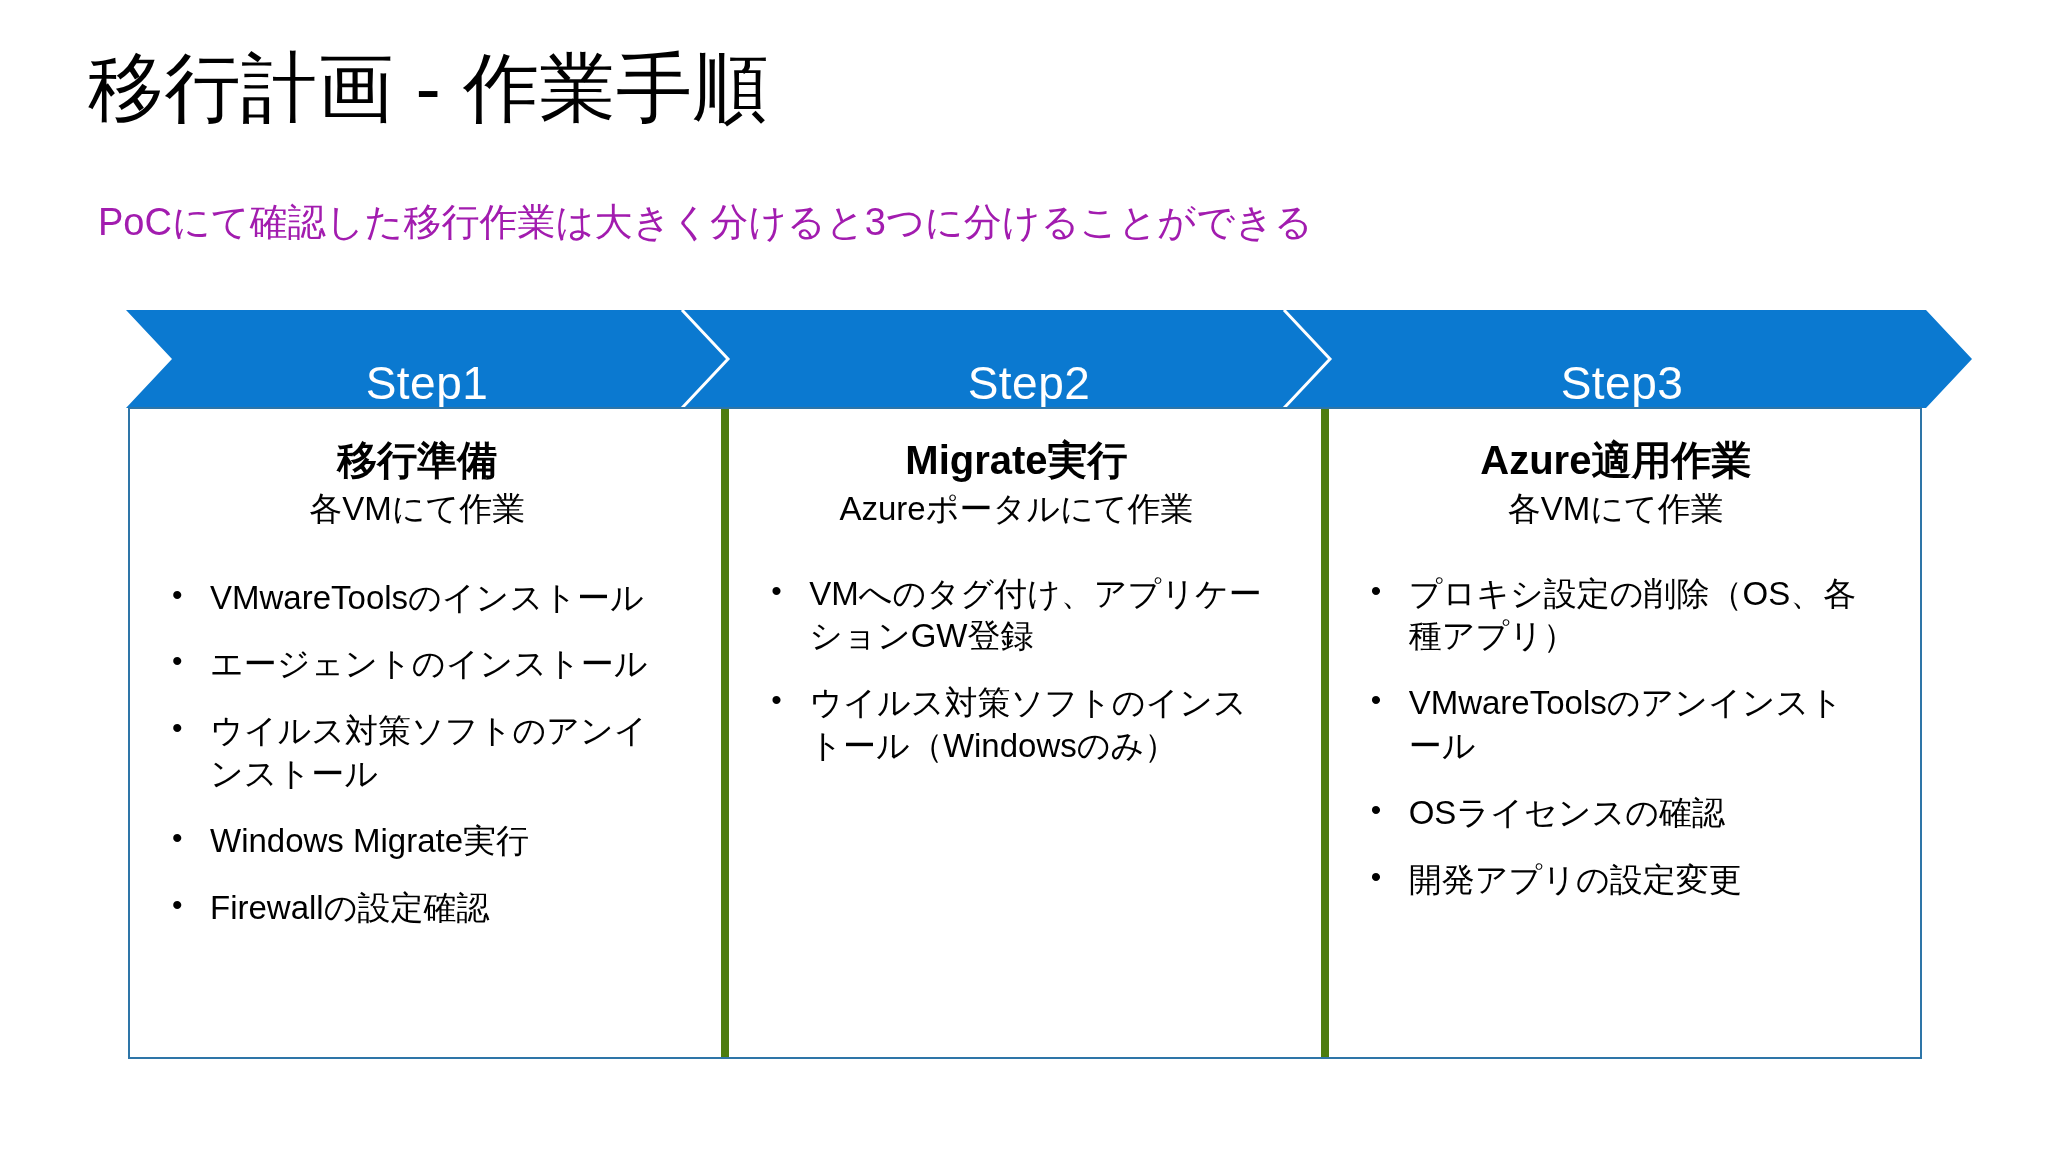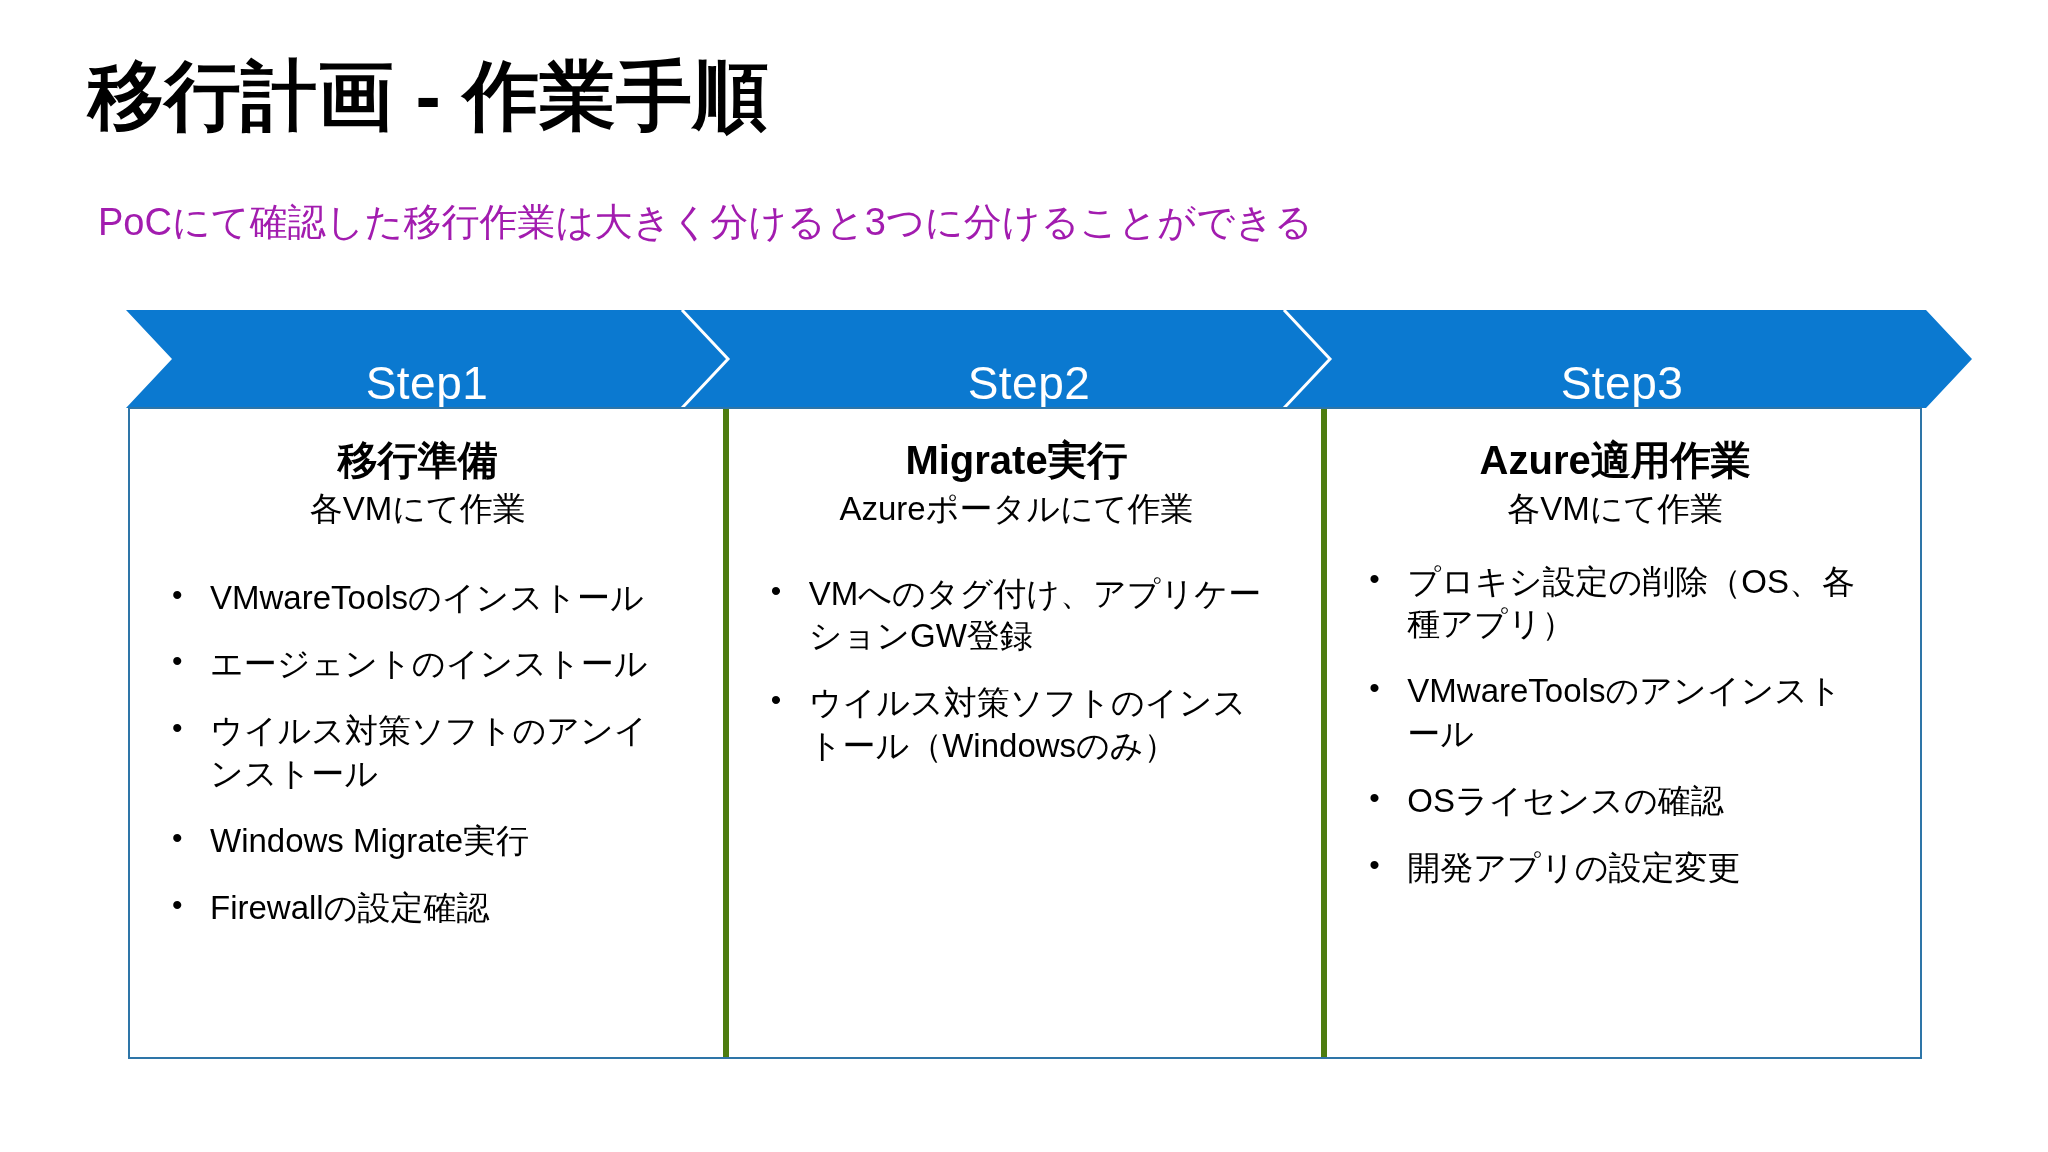--- a/index.html
+++ b/index.html
@@ -20,24 +20,24 @@
   .slide {
     position: absolute;
     inset: 0;
     background: #ffffff;
   }
 
   
   .title {
     position: absolute;
     left: 88px;
-    top: 56px;
+    top: 48px;
     font-size: 76px;
     line-height: 1.05;
-    font-weight: 700;
+    font-weight: 400;
     letter-spacing: 0.5px;
     color: #000000;
     white-space: nowrap;
   }
   .subtitle {
     position: absolute;
     left: 98px;
     top: 200px;
     font-size: 38px;
     line-height: 1.2;
@@ -93,21 +93,21 @@
     display: flex;
     background: #ffffff;
   }
   .col {
     flex: 1 1 0;
     box-sizing: border-box;
     padding: 14px 43px 0 26px;
     position: relative;
   }
   .col + .col {
-    border-left: 6px solid #4d7c0f;
+    border-left: 8px solid #4d7c0f;
   }
 
   .col-head {
     text-align: center;
     margin-top: 14px;
   }
   .col-title {
     font-size: 40px;
     font-weight: 700;
     line-height: 1.15;
@@ -140,21 +140,21 @@
     content: "\2022";
     position: absolute;
     left: 6px;
     top: -2px;
     font-size: 30px;
     line-height: 1.30;
     color: #000000;
   }
   .col1 ul.bullets { margin-top: 48px; }
   .col2 ul.bullets { margin-top: 44px; }
-  .col3 ul.bullets { margin-top: 32px; }
+  .col3 ul.bullets { margin-top: 44px; }
 </style>
 </head>
 <body>
 
 <div class="slide">
 
   <div class="title">移行計画 - 作業手順</div>
 
   <div class="subtitle">PoCにて確認した移行作業は大きく分けると3つに分けることができる</div>
 

